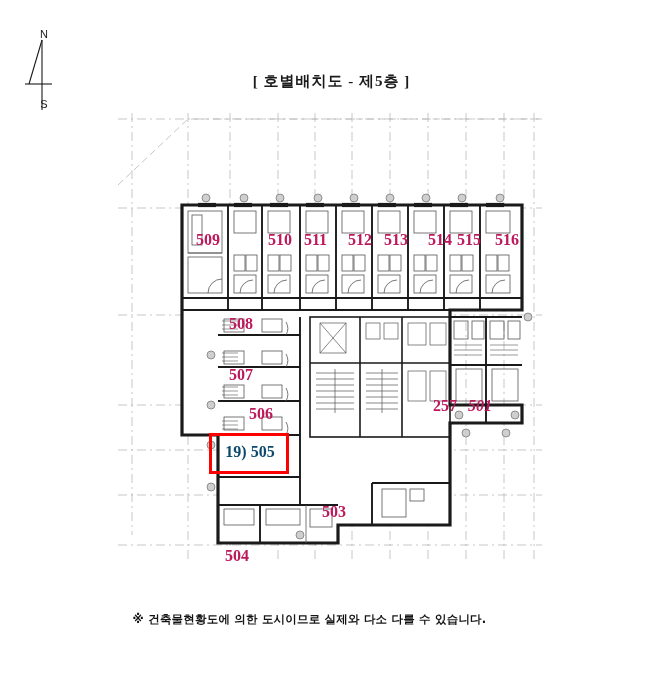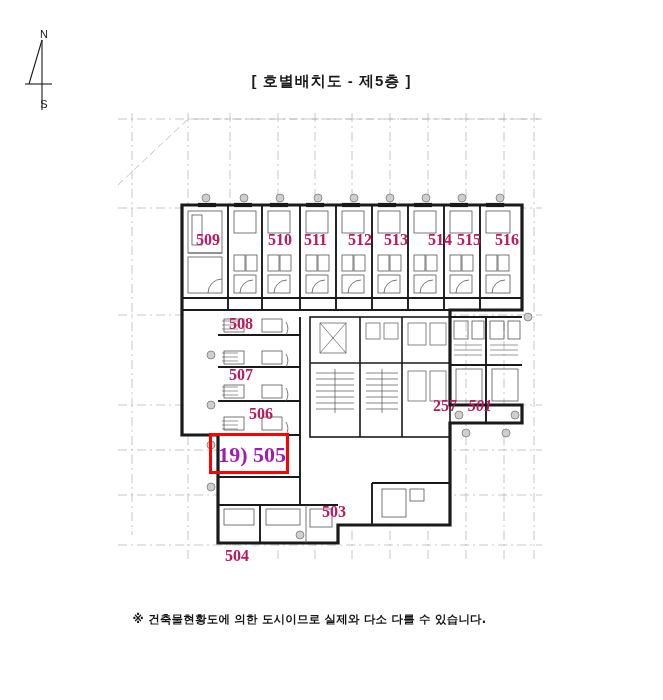--- a/index.html
+++ b/index.html
@@ -20,21 +20,21 @@
     font-family:"Liberation Sans",sans-serif;text-align:center;width:20px;
   }
   #compass .n{left:12px;top:6px;}
   #compass .s{left:12px;top:76px;}
 
   
   #title{
     position:absolute;left:0;top:72px;width:663px;
     text-align:center;font-size:15px;font-weight:bold;
     letter-spacing:1px;color:#1a1a1a;
-    font-family:Liberation Sans, sans-serif;
+    font-family:Liberation Serif, serif;
   }
 
   
   #note{
     position:absolute;left:0;top:612px;width:619px;
     text-align:center;font-size:11.5px;font-weight:bold;color:#141414;
     font-family:"DejaVu Sans","Liberation Sans",sans-serif;
     letter-spacing:0.2px;
   }
 
@@ -59,24 +59,24 @@
     position:absolute;
     left:209px;top:433px;width:80px;height:41px;
     border:3px solid #ff0000;
     box-sizing:border-box;
     background:transparent;
     pointer-events:none;
   }
   #hl-label{
     position:absolute;
     left:214px;top:444px;width:72px;
-    text-align:right;
-    color:#a21caf;
+    text-align:center;
+    color:#0c4a6e;
     font-family:"Liberation Serif","DejaVu Serif",serif;
-    font-weight:bold;font-size:22px;line-height:1;white-space:nowrap;
+    font-weight:bold;font-size:16px;line-height:1;white-space:nowrap;
   }
 </style>
 </head>
 <body>
 
 <div id="page">
 
   <div id="compass">
     <svg width="60" height="100" viewBox="0 0 60 100">
       <line x1="20" y1="18" x2="20" y2="88" stroke="#1a1a1a" stroke-width="1.1"></line>

